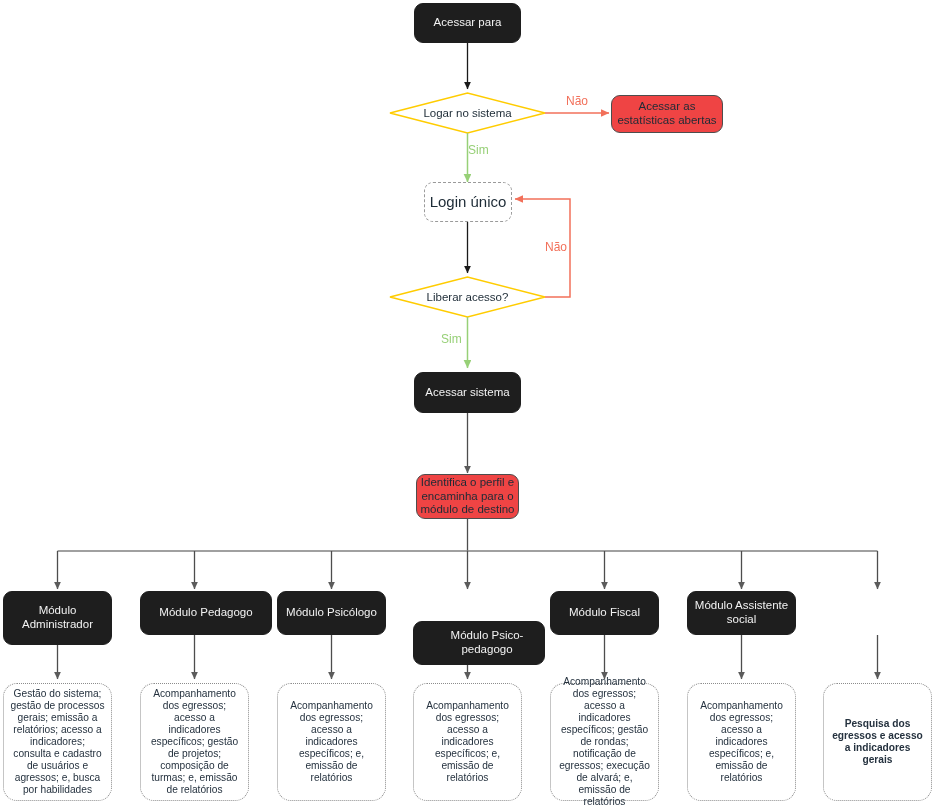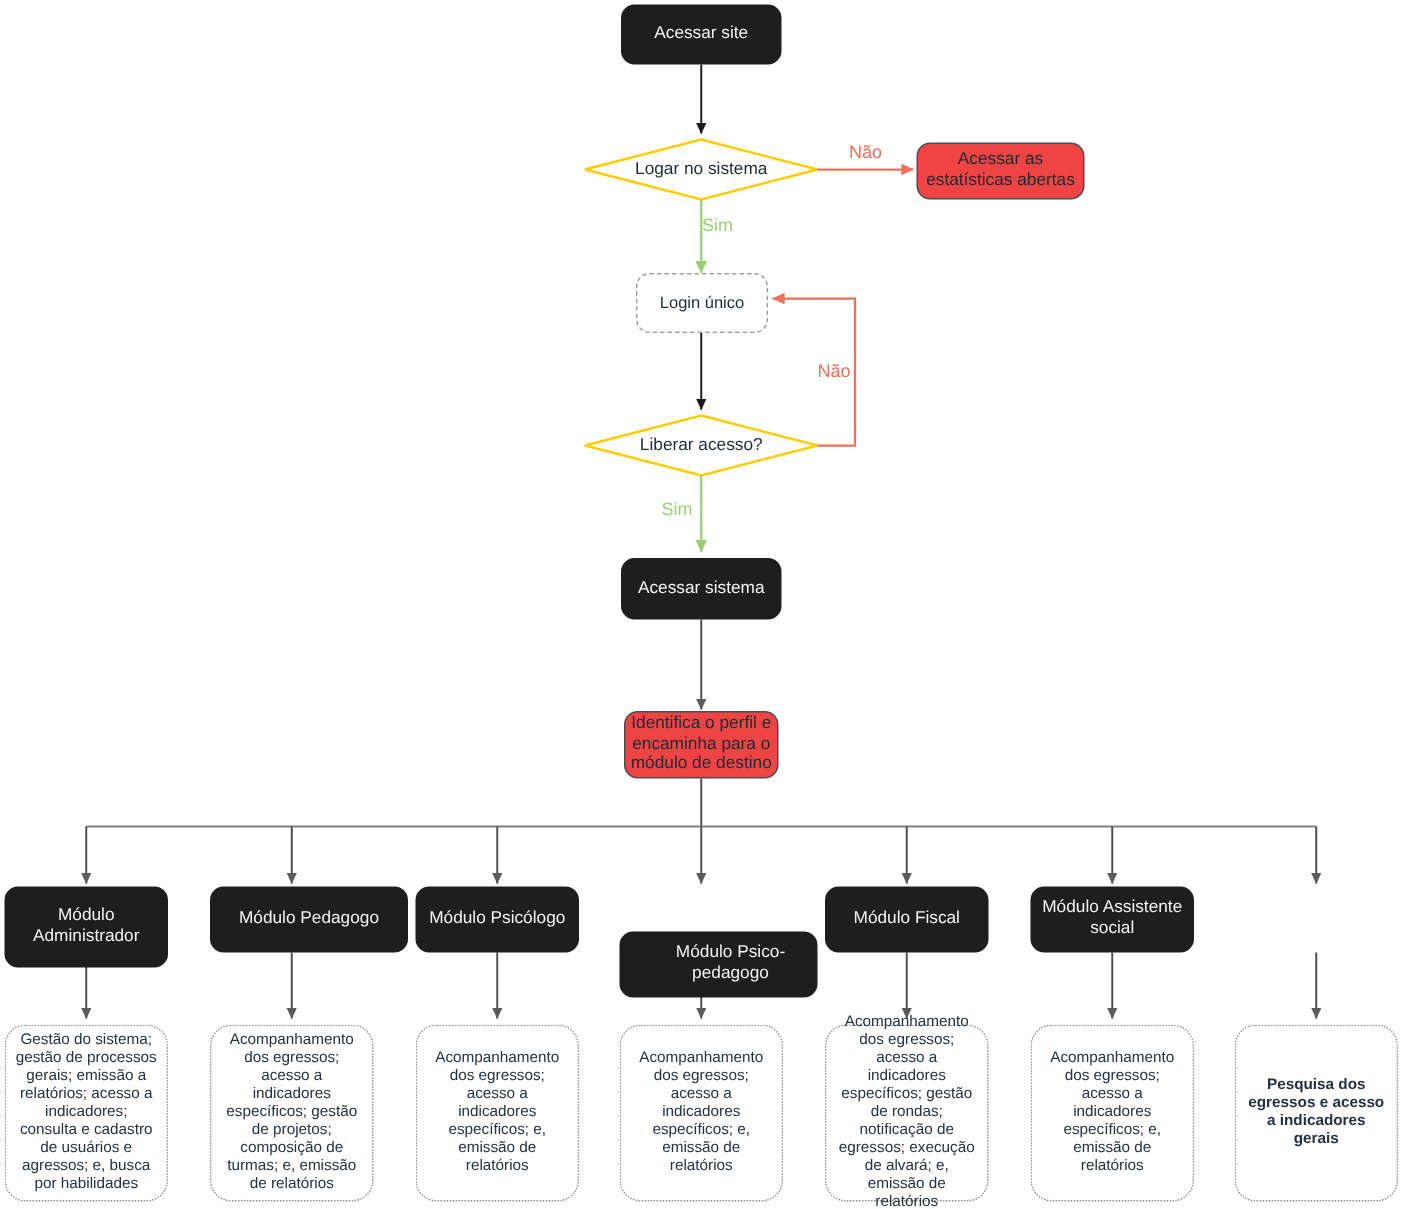--- a/index.html
+++ b/index.html
@@ -46,21 +46,21 @@
     color: #1d2b36;
     border: 1px solid #4d4d4d;
     border-radius: 9px;
     font-size: 11.5px;
   }
   .node-dashed {
     background: #ffffff;
     color: #1d2b36;
     border: 1px dashed #9a9a9a;
     border-radius: 9px;
-    font-size: 11px;
+    font-size: 15px;
   }
   .node-dotted {
     background: #ffffff;
     color: #25323f;
     border: 1px dotted #8c8c8c;
     border-radius: 14px;
     font-size: 10.2px;
     padding: 4px 6px;
   }
   .node-diamond-label {
@@ -134,21 +134,21 @@
     <path d="M57.5,635 L57.5,679" stroke="#4d4d4d" stroke-width="1.3" fill="none" marker-end="url(#ah-gray)"></path>
     <path d="M194.5,635 L194.5,679" stroke="#4d4d4d" stroke-width="1.3" fill="none" marker-end="url(#ah-gray)"></path>
     <path d="M331.5,635 L331.5,679" stroke="#4d4d4d" stroke-width="1.3" fill="none" marker-end="url(#ah-gray)"></path>
     <path d="M467.5,635 L467.5,679" stroke="#4d4d4d" stroke-width="1.3" fill="none" marker-end="url(#ah-gray)"></path>
     <path d="M604.5,635 L604.5,679" stroke="#4d4d4d" stroke-width="1.3" fill="none" marker-end="url(#ah-gray)"></path>
     <path d="M741.5,635 L741.5,679" stroke="#4d4d4d" stroke-width="1.3" fill="none" marker-end="url(#ah-gray)"></path>
     <path d="M877.5,635 L877.5,679" stroke="#4d4d4d" stroke-width="1.3" fill="none" marker-end="url(#ah-gray)"></path>
   </svg>
 
   <div class="node node-dark" style="left:414px; top:3px; width:107px; height:40px;">
-    <span>Acessar site</span>
+    <span>Acessar para</span>
   </div>
 
   <div class="node-diamond-label" style="left:390px; top:93px; width:155px; height:40px;">
     <span>Logar no sistema</span>
   </div>
 
   <div class="node node-gray" style="left:611px; top:95px; width:112px; height:38px;">
     <span>Acessar as estatísticas abertas</span>
   </div>
 

